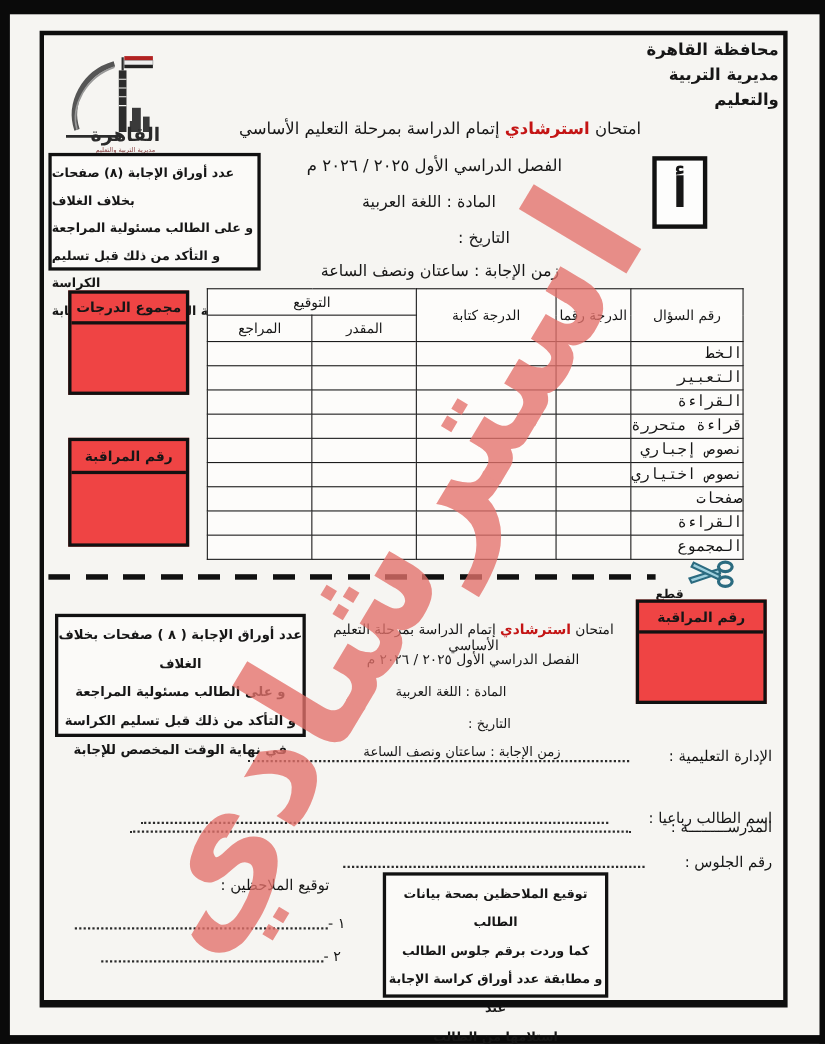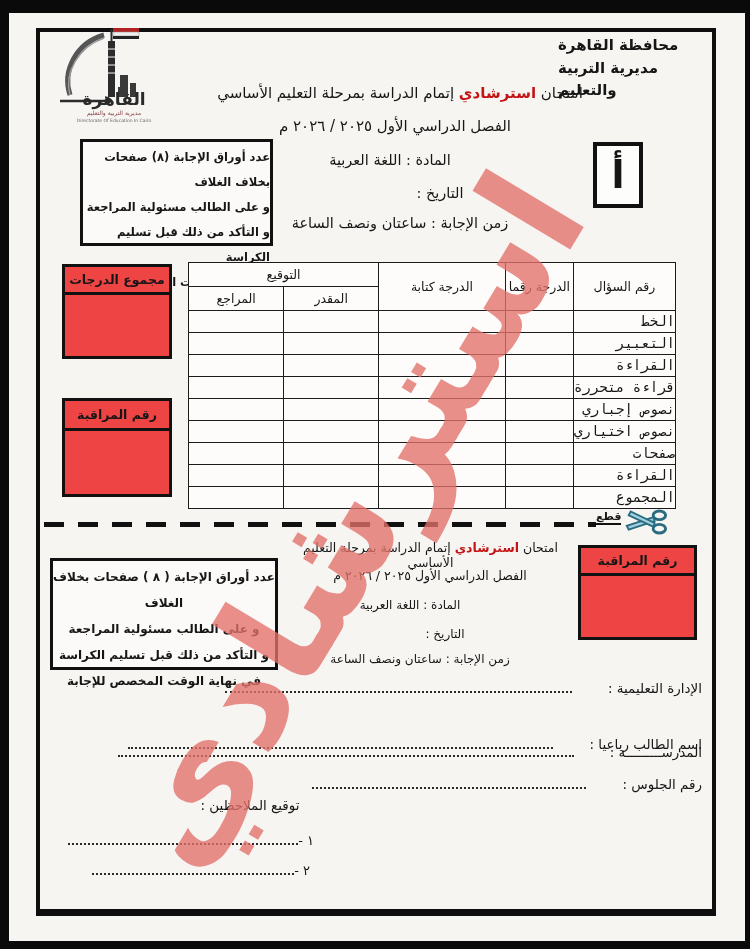--- a/index.html
+++ b/index.html
@@ -13,32 +13,32 @@
   .canvas{position:relative;width:750px;height:949px;background:var(--paper);overflow:hidden;margin:0 auto;}
   .edge{position:absolute;background:#0a0a0a;}
   .edge-top{left:0;top:0;width:750px;height:13px;}
   .edge-left{left:0;top:0;width:9px;height:949px;}
   .edge-bottom{left:0;top:941px;width:750px;height:8px;}
   .edge-right{left:745px;top:0;width:5px;height:949px;}
   .page-border{position:absolute;left:36px;top:28px;width:680px;height:888px;border:4px solid #0e0e0e;border-bottom-width:7px;}
   .abs{position:absolute;}
   .ctr{text-align:center;}
   .red{color:var(--red);font-weight:bold;}
-  .rtl{direction:rtl;}
-
-  
-  .gov{left:558px;top:34px;width:150px;font-size:15px;font-weight:bold;line-height:1.5;direction:rtl;text-align:left;}
+  .rtl{direction:rtl;margin-top:24px;}
+
+  
+  .gov{left:558px;top:34px;width:150px;font-size:15px;font-weight:bold;line-height:1.5;direction:rtl;text-align:right;}
   .t1{left:190px;top:84px;width:420px;font-size:15px;}
   .t2{left:230px;top:117px;width:330px;font-size:15px;}
   .t3{left:255px;top:152px;width:270px;font-size:14.5px;}
   .t4{left:365px;top:185px;width:150px;font-size:14.5px;}
   .t5{left:235px;top:215px;width:330px;font-size:14.5px;}
   .model-box{left:593px;top:142px;width:50px;height:66px;border:4px solid #111;display:flex;align-items:center;justify-content:center;font-size:38px;font-weight:bold;background:#fdfdfc;}
 
-  .instr-box{left:44px;top:139px;width:193px;height:107px;border:3px solid #111;font-size:11.5px;font-weight:bold;direction:rtl;text-align:right;line-height:25px;padding-top:3px;background:#fbfaf8;margin-left:36px;}
+  .instr-box{left:44px;top:139px;width:193px;height:107px;border:3px solid #111;font-size:11.5px;font-weight:bold;direction:rtl;text-align:left;line-height:25px;padding-top:3px;background:#fbfaf8;}
   .instr-box2{left:50px;top:558px;width:228px;height:112px;border:3px solid #111;font-size:12px;font-weight:bold;direction:rtl;text-align:center;line-height:26px;padding-top:3px;background:#fbfaf8;}
 
   
   .side-box{border:3px solid #111;background:#ef4444;direction:rtl;}
   .side-box .lbl{border-bottom:3px solid #111;font-size:12.5px;font-weight:bold;text-align:center;height:28px;line-height:26px;}
   .sb-total{left:62px;top:264px;width:110px;height:95px;}
   .sb-monitor{left:62px;top:398px;width:110px;height:99px;}
   .sb-monitor .lbl{height:30px;line-height:28px;}
   .sb-monitor2{left:578px;top:545px;width:119px;height:95px;}
 
@@ -88,21 +88,21 @@
 
 <div class="canvas">
 
   <div class="edge edge-top"></div>
   <div class="edge edge-left"></div>
   <div class="edge edge-bottom"></div>
   <div class="edge edge-right"></div>
 
   <div class="page-border"></div>
 
-  <div class="abs" style="left:52px;top:25px;width:125px;height:100px;">
+  <div class="abs" style="left:52px;top:48px;width:125px;height:100px;">
     <svg width="125" height="100" viewBox="0 0 125 100">
       <path d="M18 70 C10 46 24 18 52 10" fill="none" stroke="#555" stroke-width="5"></path>
       <path d="M18 70 C12 48 26 22 52 13" fill="none" stroke="#999" stroke-width="1.5"></path>
       <rect x="56" y="16" width="7" height="56" fill="#2c2c2c"></rect>
       <line x1="56" y1="24" x2="63" y2="24" stroke="#f6f5f2" stroke-width="1"></line>
       <line x1="56" y1="32" x2="63" y2="32" stroke="#f6f5f2" stroke-width="1"></line>
       <line x1="56" y1="40" x2="63" y2="40" stroke="#f6f5f2" stroke-width="1"></line>
       <line x1="56" y1="48" x2="63" y2="48" stroke="#f6f5f2" stroke-width="1"></line>
       <line x1="59.5" y1="16" x2="59.5" y2="4" stroke="#2c2c2c" stroke-width="2"></line>
       <g>
@@ -292,16 +292,22 @@
   <div class="abs ctr obs-title">توقيع الملاحظين :</div>
   <div class="obs-row o1">
     <span class="lbl">١ -</span>
     <span class="dots"></span>
   </div>
   <div class="obs-row o2">
     <span class="lbl">٢ -</span>
     <span class="dots"></span>
   </div>
 
+  <div class="abs obs-box">
+    <div>توقيع الملاحظين بصحة بيانات الطالب</div>
+    <div>كما وردت برقم جلوس الطالب</div>
+    <div>و مطابقة عدد أوراق كراسة الإجابة عند</div>
+    <div>استلامها من الطالب</div>
+  </div>
 
   <div class="abs watermark">استرشادي</div>
 
 </div>
 
 </body></html>

